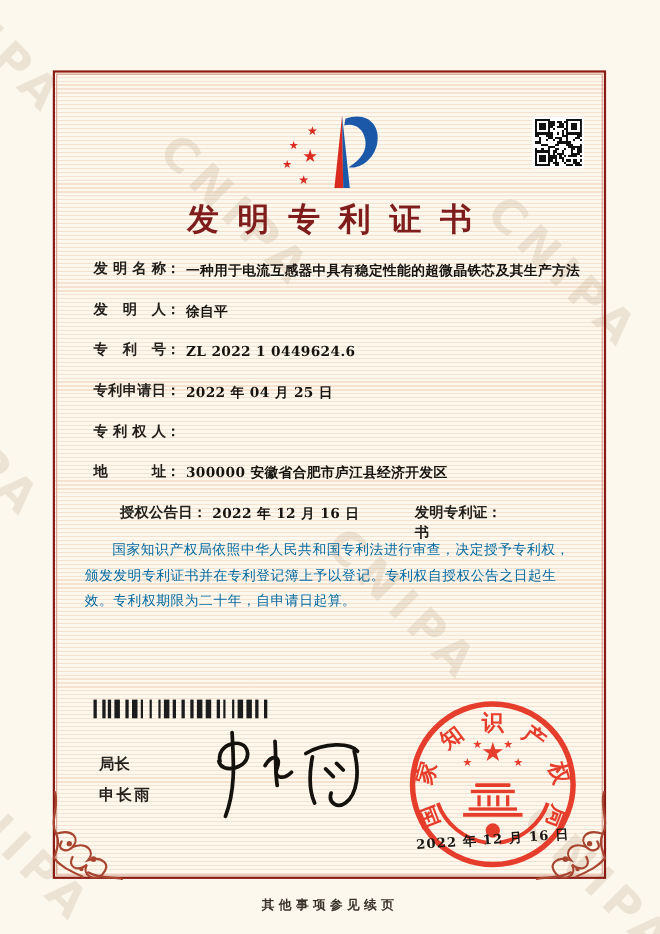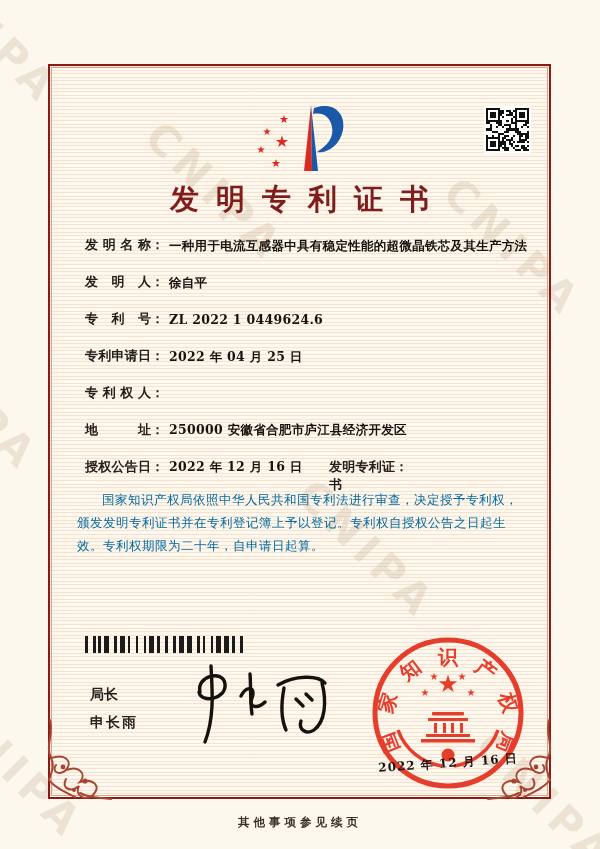--- a/index.html
+++ b/index.html
@@ -41,21 +41,21 @@
   .logo{position:absolute;left:249px;top:101px;width:98px;height:74px;}
   .qr{position:absolute;left:484px;top:106px;width:47px;height:47px;background:#fff;padding:2px;}
   .qr svg{width:100%;height:100%;display:block;shape-rendering:crispEdges;}
   .title{
     position:absolute;left:48px;top:180px;width:503px;text-align:center;
     font-size:29px;font-weight:700;letter-spacing:17px;text-indent:17px;color:#7f1d1d;
   }
   
   .fields{position:absolute;left:85px;top:236px;width:448px;}
   .frow{display:flex;align-items:flex-start;margin-bottom:18.5px;font-size:13px;line-height:18px;}
-  .fgroup{display:flex;align-items:flex-start;}
+  .fgroup{display:flex;align-items:flex-start;margin-left:24px;}
   .fgroup.first{width:244px;flex:none;}
   .flabel{
     display:inline-block;width:66px;flex:none;font-weight:700;color:#23201c;
     text-align:justify;text-align-last:justify;
   }
   .fcolon{font-weight:700;flex:none;margin-right:5px;}
   .fvalue{font-weight:700;color:#17140f;font-size:12.5px;letter-spacing:.3px;padding-top:.5px;}
   
   .paras{position:absolute;left:77px;top:488px;width:452px;}
   .paras p{font-size:12.5px;line-height:23px;text-indent:2em;color:#0369a1;letter-spacing:.5px;}
@@ -282,21 +282,21 @@
         <span class="fcolon">：</span>
       <span class="fvalue">2022 年 04 月 25 日</span>
     </div>
     <div class="frow">
       <span class="flabel">专利权人</span>
         <span class="fcolon">：</span>
     </div>
     <div class="frow">
       <span class="flabel">地址</span>
         <span class="fcolon">：</span>
-      <span class="fvalue">250000  安徽省合肥市庐江县经济开发区</span>
+      <span class="fvalue">300000  安徽省合肥市庐江县经济开发区</span>
     </div>
     <div class="frow">
       <span class="fgroup first">
         <span class="flabel">授权公告日</span>
           <span class="fcolon">：</span>
         <span class="fvalue">2022 年 12 月 16 日</span>
       </span>
       <span class="fgroup">
         <span class="flabel">发明专利证书</span>
           <span class="fcolon">：</span>

